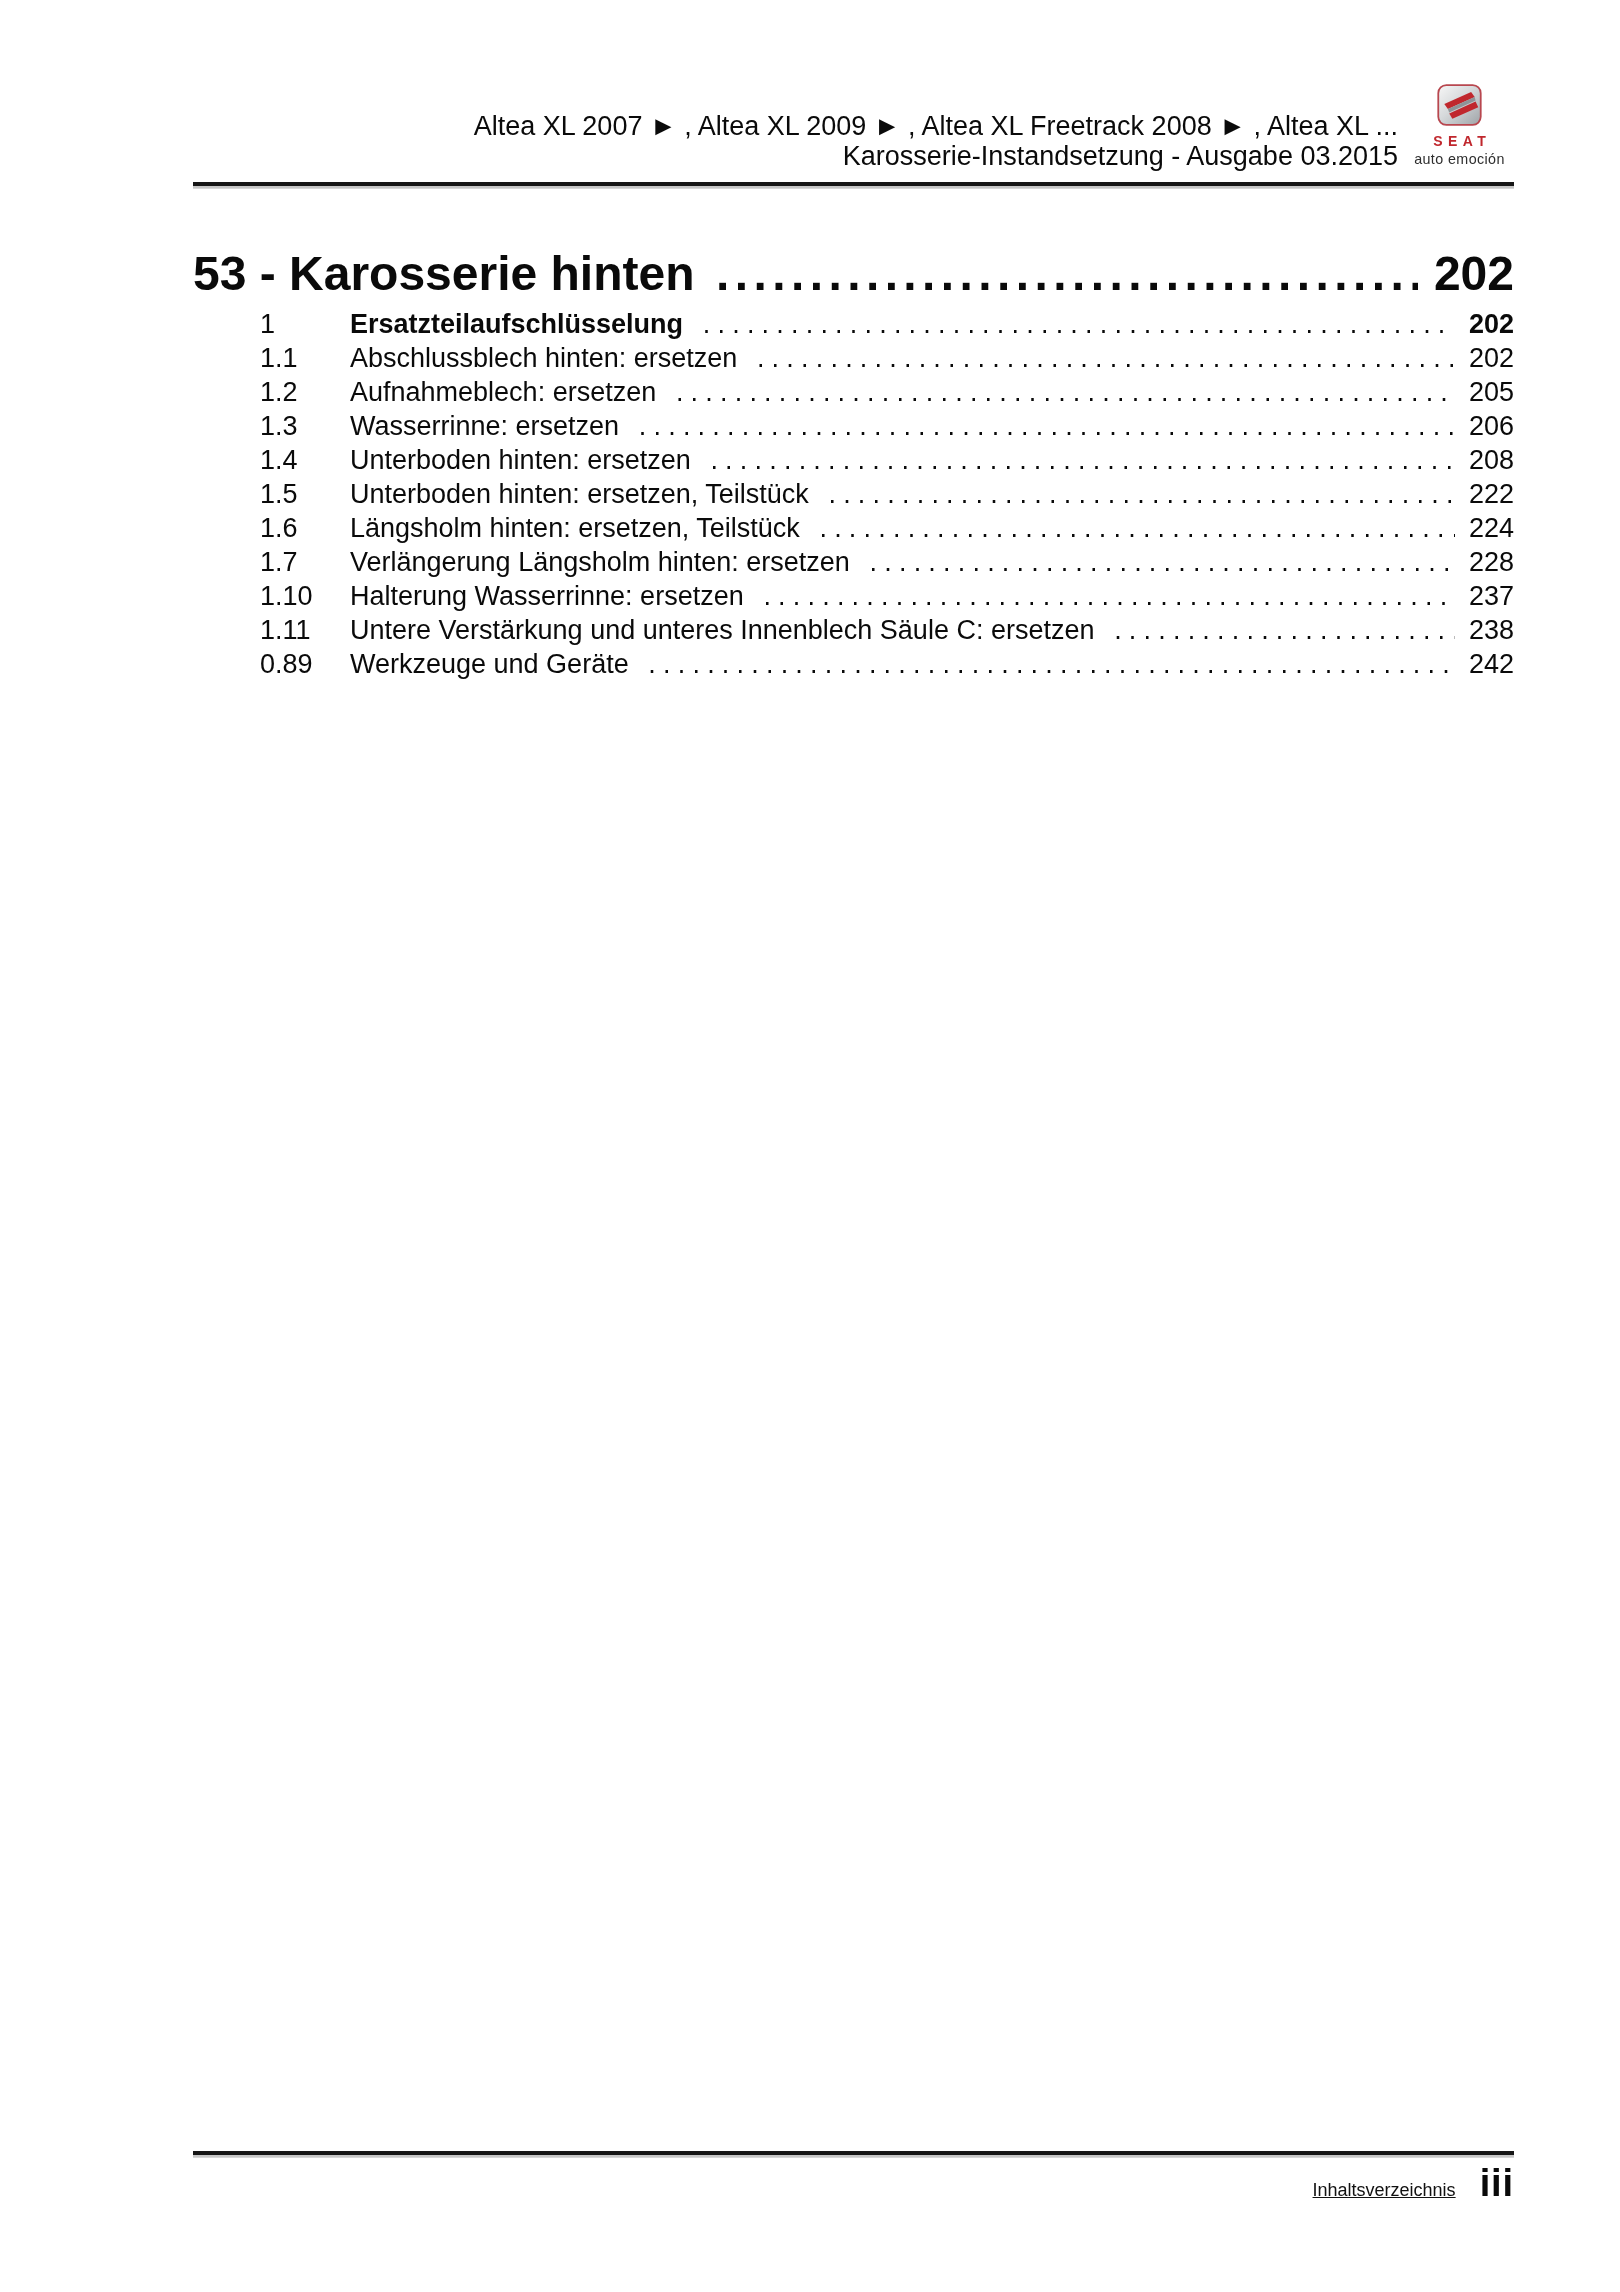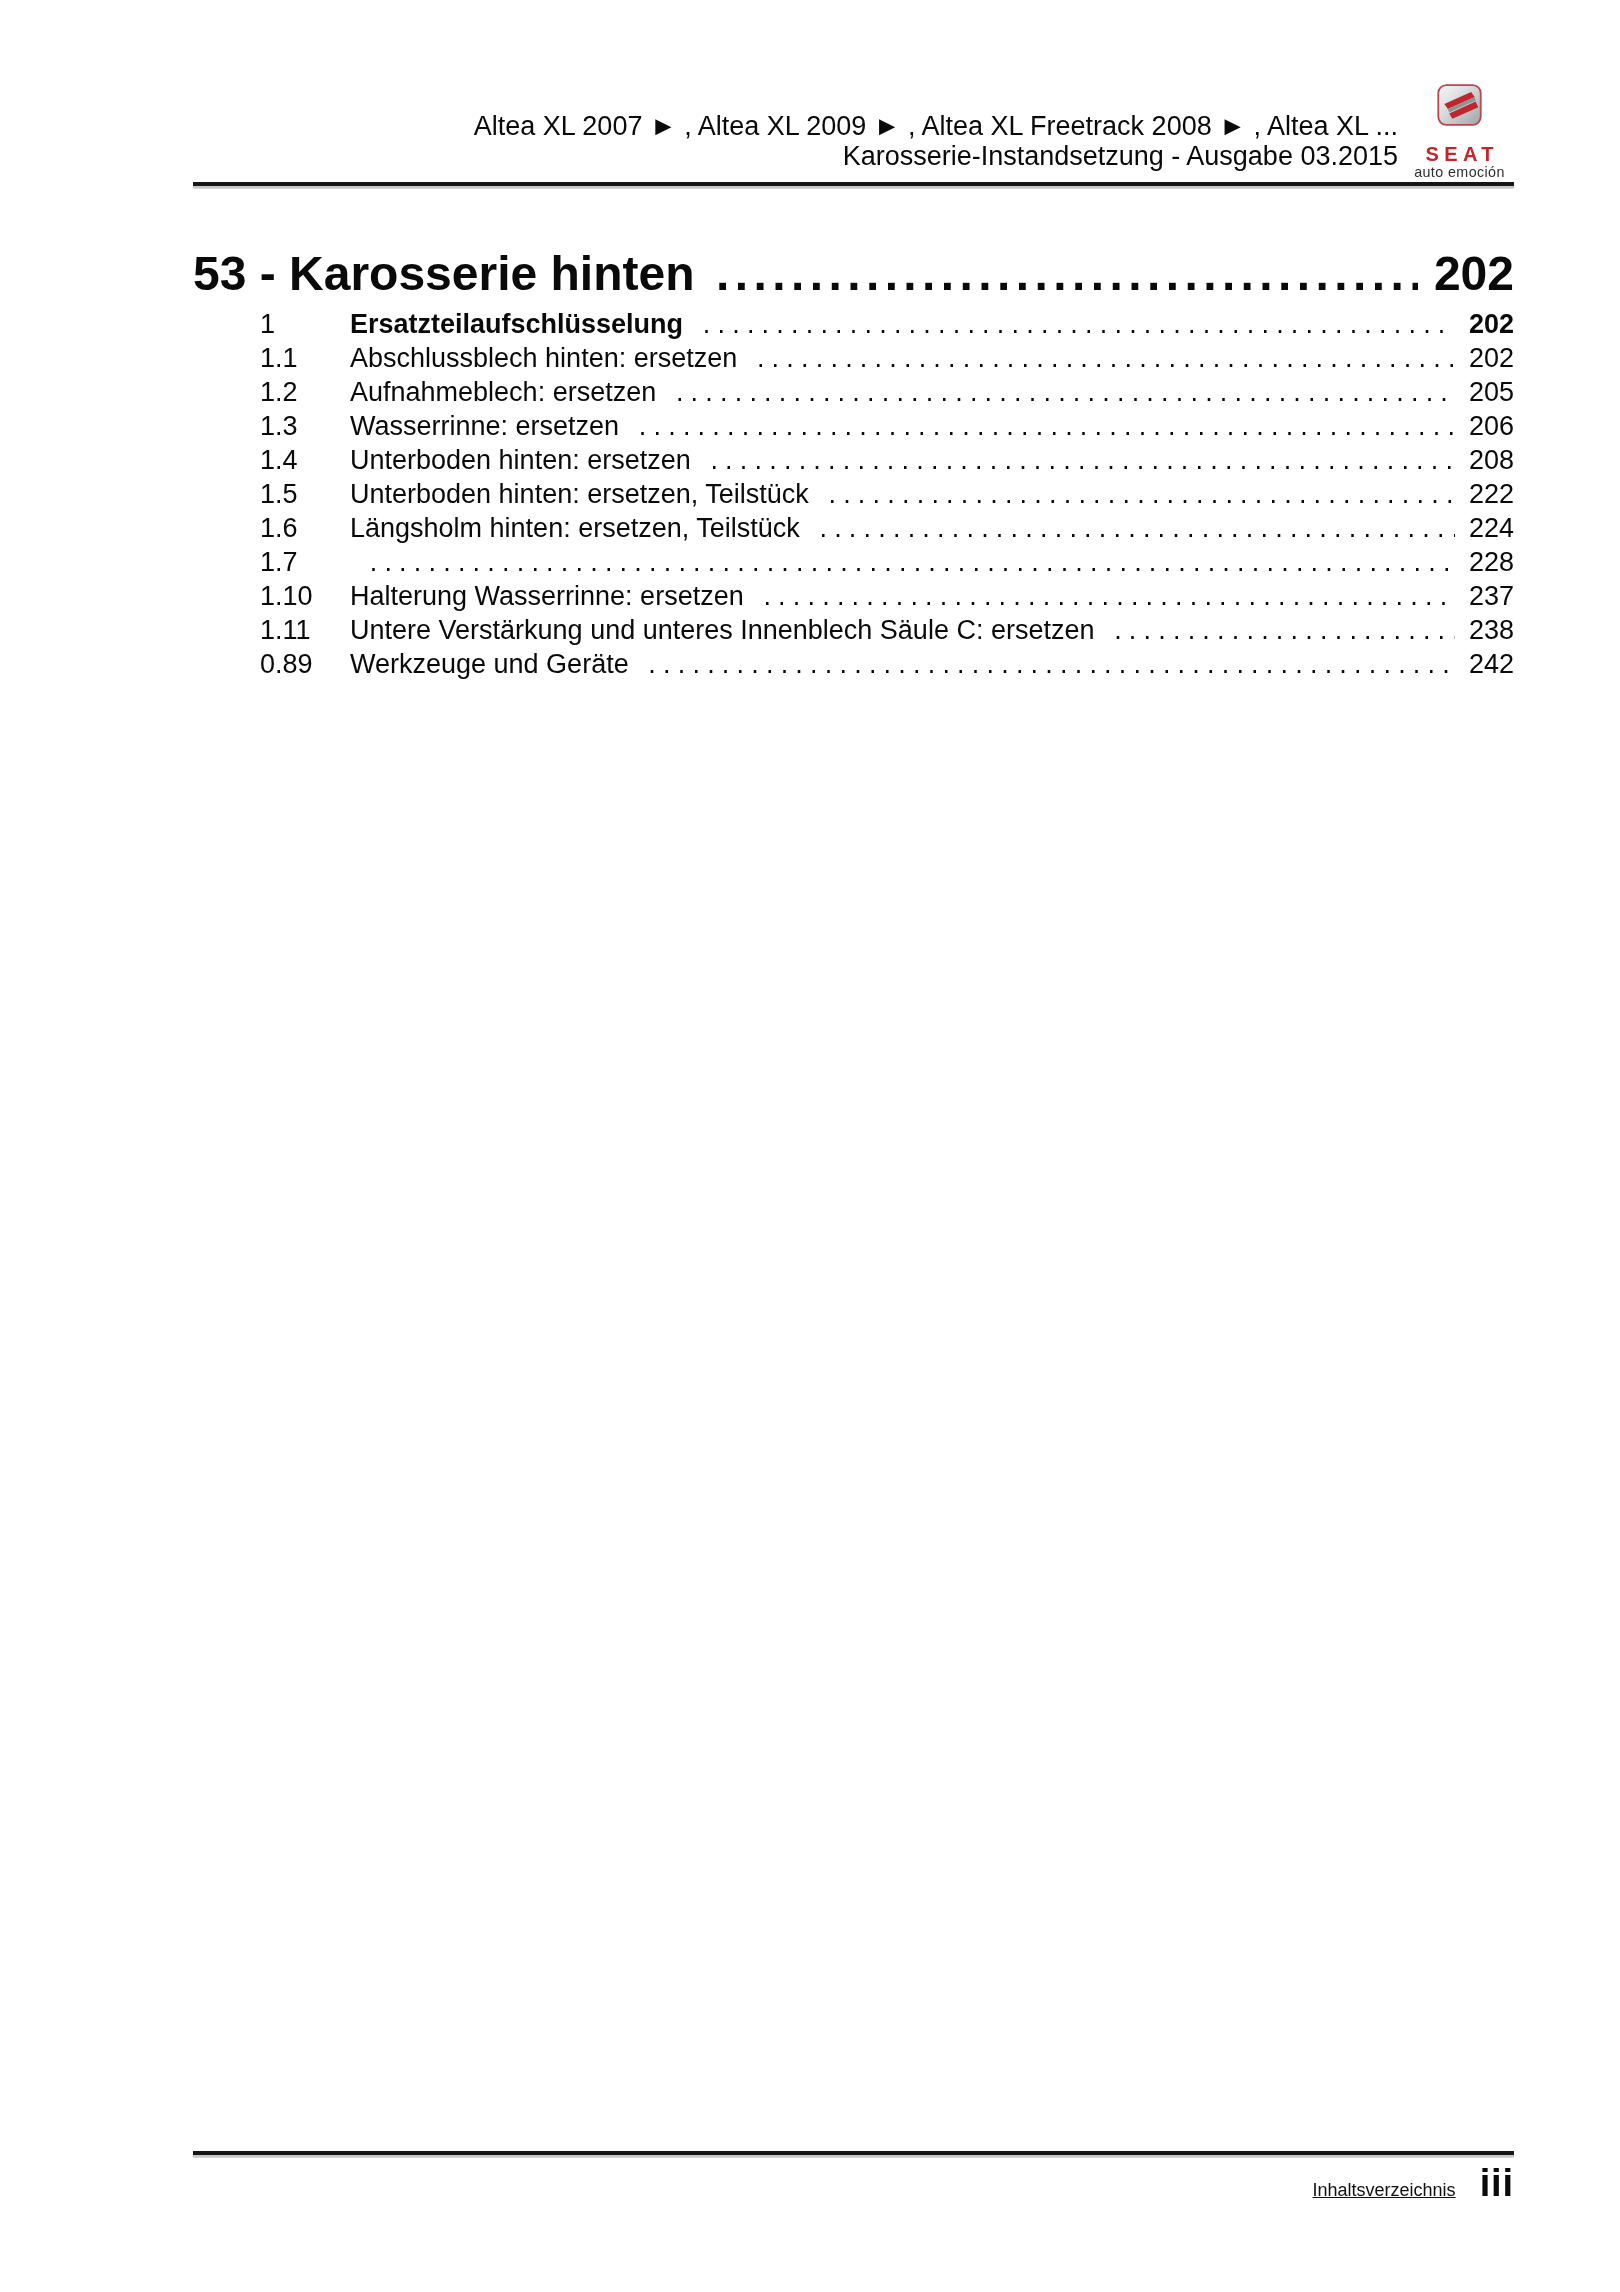--- a/index.html
+++ b/index.html
@@ -41,22 +41,22 @@
   
   .logo {
     position: absolute;
     top: 84px;
     left: 1406px;
     width: 107px;
     text-align: center;
   }
   .logo svg { display: block; margin: 0 auto; }
   .logo .brand {
-    margin-top: 19px;
-    font-size: 20px;
+    margin-top: 6px;
+    font-size: 14px;
     font-weight: 700;
     letter-spacing: 5.4px;
     text-indent: 5.4px;   
     line-height: 18px;
   }
   .logo .tagline {
     margin-top: 0.9px;
     font-size: 14.3px;
     color: #2e2e2e;
     line-height: 16px;
@@ -208,20 +208,21 @@
           <span class="pg">222</span>
         </div>
         <div class="toc-row">
           <span class="num">1.6</span>
           <span class="title">Längsholm hinten: ersetzen, Teilstück</span>
           <span class="leader"></span>
           <span class="pg">224</span>
         </div>
         <div class="toc-row">
           <span class="num">1.7</span>
+          <span class="title">Verlängerung Längsholm hinten: ersetzen</span>
           <span class="leader"></span>
           <span class="pg">228</span>
         </div>
         <div class="toc-row">
           <span class="num">1.10</span>
           <span class="title">Halterung Wasserrinne: ersetzen</span>
           <span class="leader"></span>
           <span class="pg">237</span>
         </div>
         <div class="toc-row">

